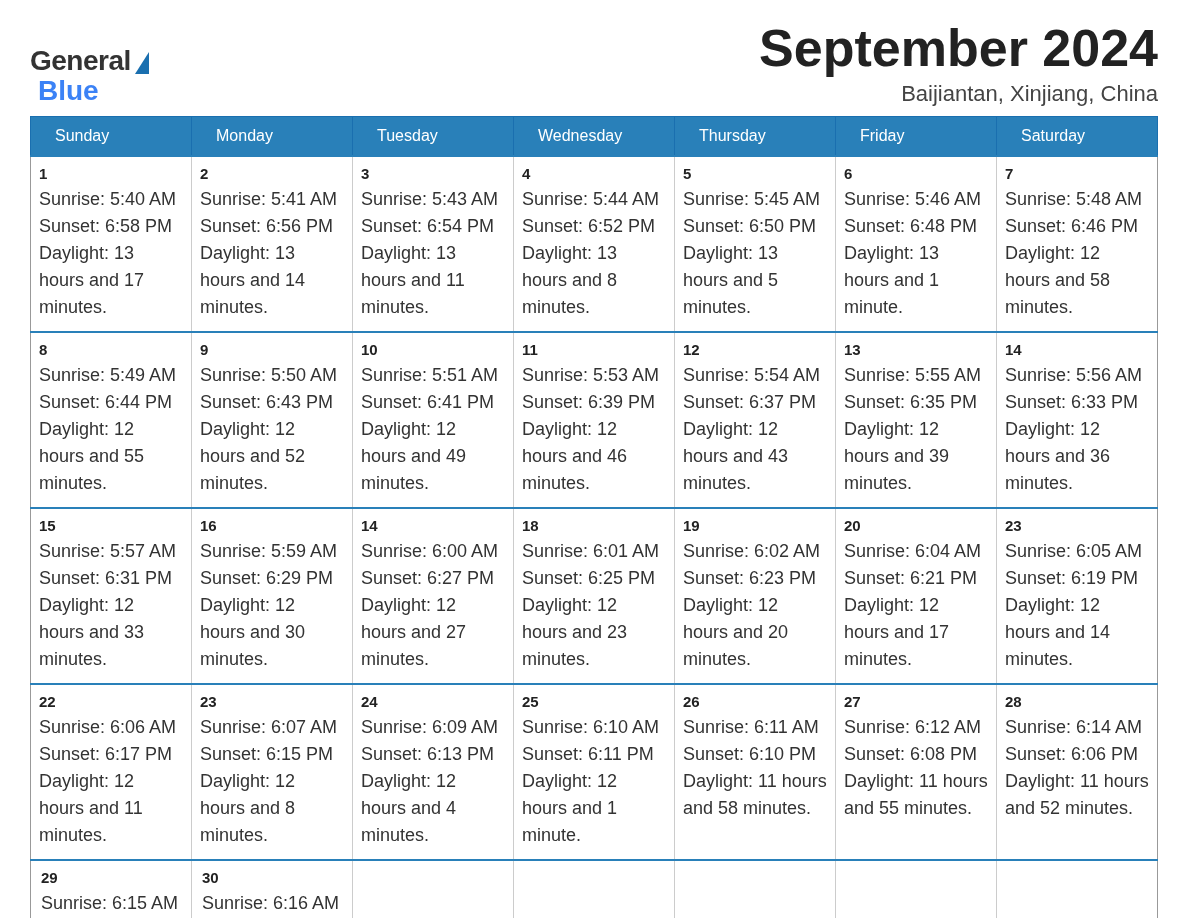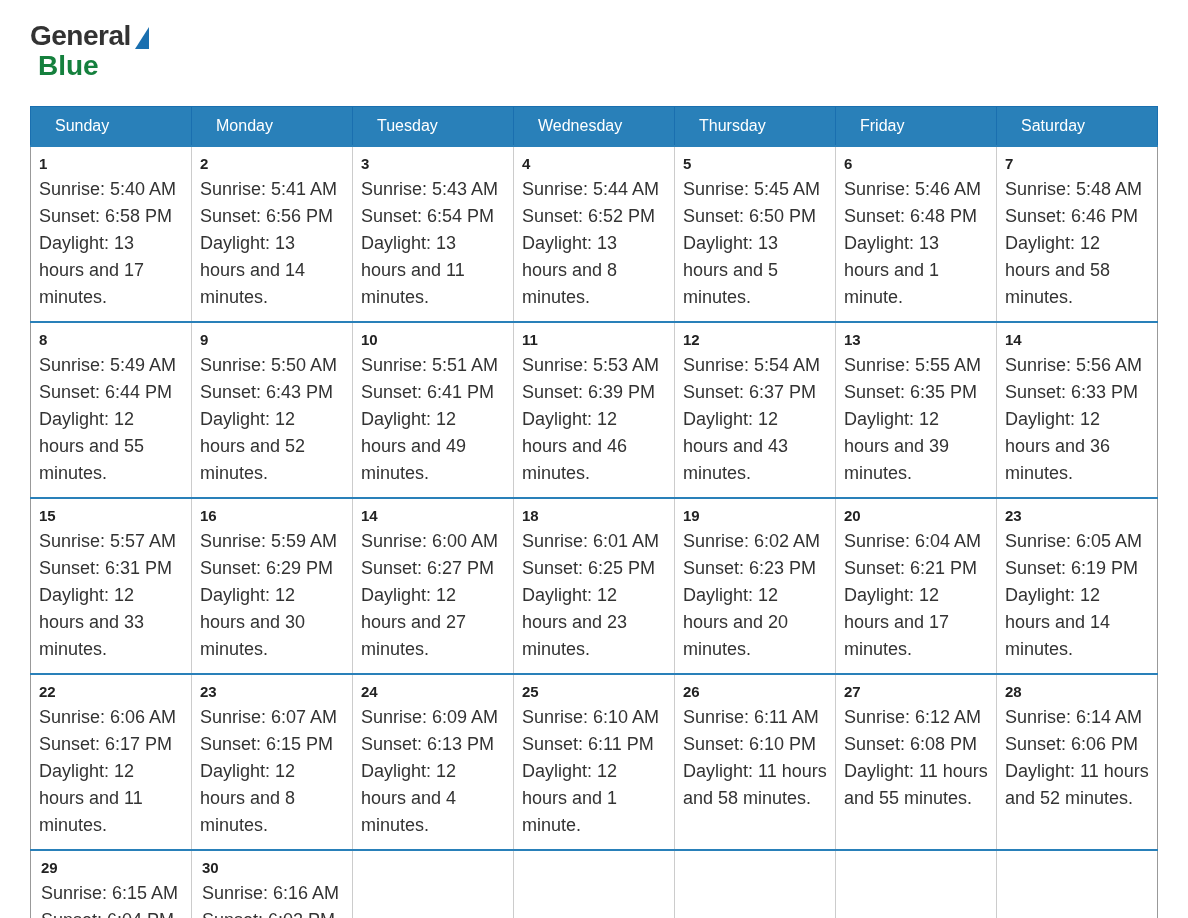--- a/index.html
+++ b/index.html
@@ -7,21 +7,21 @@
       font-family: Arial, sans-serif;
       background: #fff;
       padding: 20px 30px;
       width: 1188px;
       min-height: 918px;
     }
     .header {
       display: flex;
       justify-content: space-between;
       align-items: flex-end;
-      margin-bottom: 24px;
+      margin-bottom: 9px;
     }
     .logo {
       display: flex;
       flex-direction: column;
       align-items: flex-start;
     }
     .logo-top {
       display: flex;
       align-items: center;
     }
@@ -35,21 +35,21 @@
       width: 0;
       height: 0;
       border-left: 14px solid transparent;
       border-bottom: 22px solid #1a6faf;
       margin-left: 4px;
       margin-top: 4px;
     }
     .logo-blue {
       font-size: 28px;
       font-weight: bold;
-      color: #15803d;
+      color: #3b82f6;
       margin-left: 4px;
     }
     .title-block {
       text-align: right;
     }
     .month-year {
       font-size: 52px;
       font-weight: bold;
       color: #222;
       line-height: 1.1;
@@ -113,20 +113,24 @@
 <div class="header">
   <div class="logo">
     <div class="logo-top">
       <span class="logo-general">General</span>
       <div class="logo-triangle"></div>
     </div>
     <div style="display:flex; align-items:center; margin-top:-2px; padding-left:4px;">
       <span class="logo-blue">Blue</span>
     </div>
   </div>
+  <div class="title-block">
+    <div class="month-year">September 2024</div>
+    <div class="location">Baijiantan, Xinjiang, China</div>
+  </div>
 </div>
 
 <table class="calendar">
   <thead>
     <tr>
     <th>Sunday</th>
         <th>Monday</th>
         <th>Tuesday</th>
         <th>Wednesday</th>
         <th>Thursday</th>

